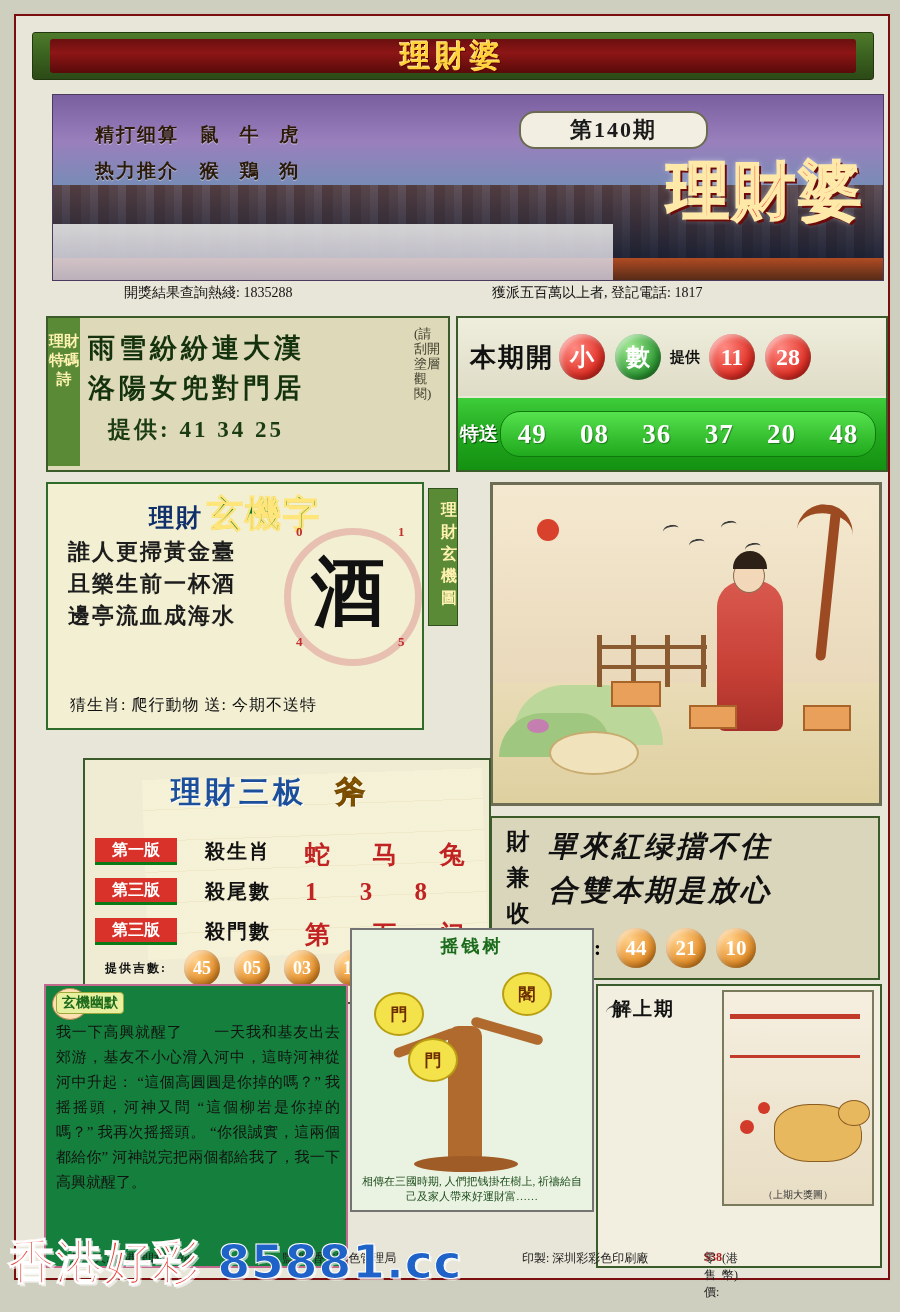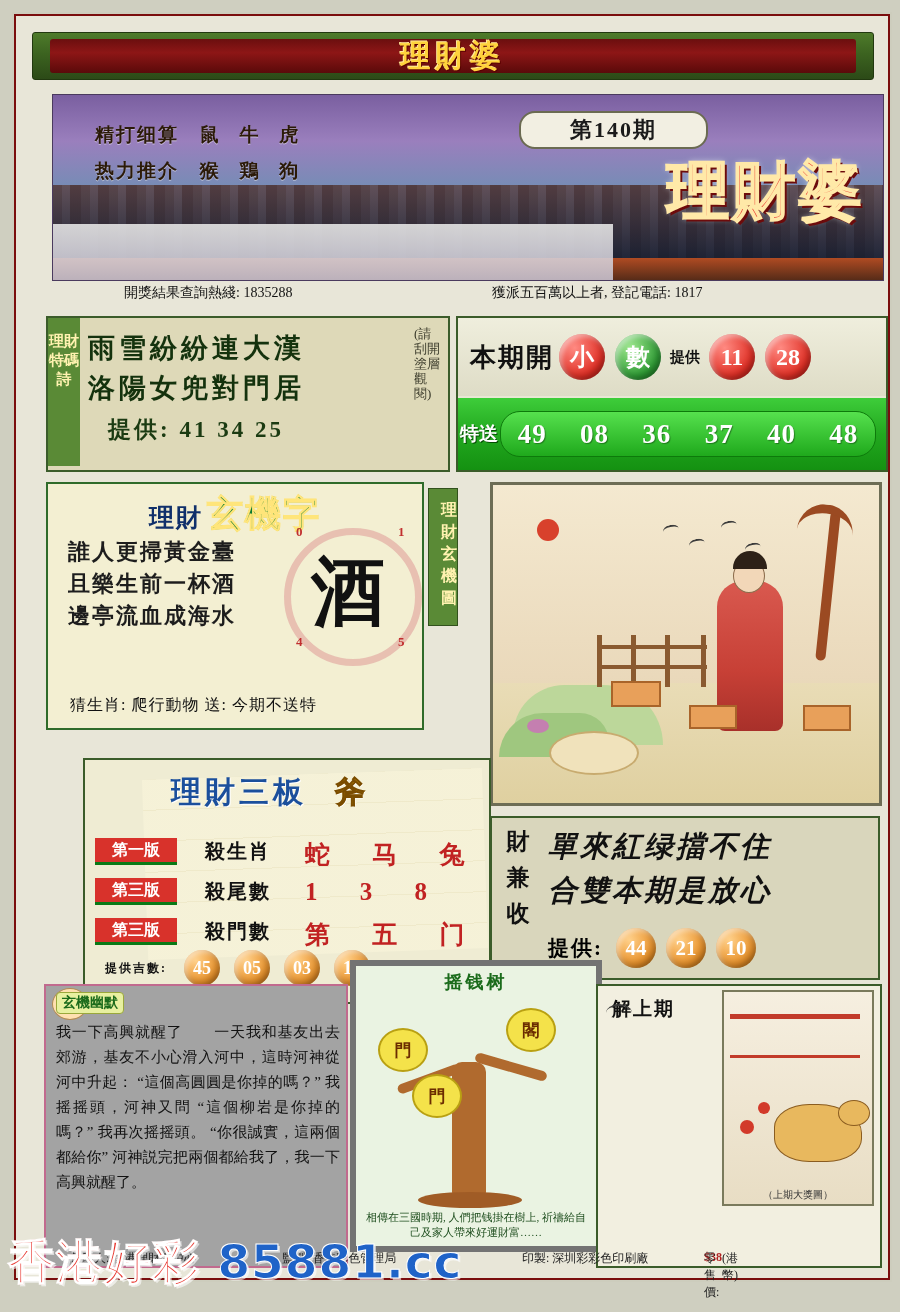--- a/index.html
+++ b/index.html
@@ -258,42 +258,42 @@
     font-style:italic;
   }
   .couplet .supply{
     position:absolute;left:56px;bottom:10px;display:flex;align-items:center;
   }
   .couplet .supply .lbl{font-size:21px;font-weight:bold;margin-right:8px;letter-spacing:2px;}
   .couplet .supply .ball{width:40px;height:40px;font-size:21px;}
   
   .humor{
     position:absolute;left:28px;top:968px;width:300px;height:280px;
-    background:#a3a3a3;border:2px solid #c16a8e;
+    background:#15803d;border:2px solid #c16a8e;
   }
   .humor-head{
     position:absolute;left:6px;top:4px;width:140px;height:26px;
     display:flex;align-items:center;
   }
   .humor-head .tag{
     background:#e8f0a0;border:1px solid #9aa83c;border-radius:4px;
     font-size:14px;font-weight:bold;color:#1b6b1b;padding:1px 5px;margin-left:4px;
   }
   .humor-face{
     position:absolute;left:6px;top:2px;width:34px;height:30px;border-radius:50%;
     background:#ffe0b0;border:1px solid #b08a55;
   }
   .humor-text{
     position:absolute;left:10px;top:34px;width:284px;
     font-size:15px;line-height:25px;color:#111;text-align:justify;
   }
   
   .treebox{
-    position:absolute;left:334px;top:944px;width:240px;height:280px;
-    background:#eaf3e2;border:6px solid #737373;overflow:hidden;
+    position:absolute;left:334px;top:912px;width:240px;height:280px;
+    background:#eaf3e2;border:2px solid #737373;overflow:hidden;
   }
   .treebox .t{position:absolute;left:0;top:4px;width:100%;text-align:center;font-size:18px;font-weight:bold;color:#1b6b1b;letter-spacing:3px;}
   .tree-trunk{
     position:absolute;left:96px;top:96px;width:34px;height:140px;background:#b06a2e;
     border-radius:10px;
   }
   .tree-trunk:after{content:"";position:absolute;left:-34px;bottom:-6px;width:104px;height:16px;background:#a05c26;border-radius:50%;}
   .branch{position:absolute;background:#b06a2e;height:10px;border-radius:6px;}
   .leafcoin{
     position:absolute;width:46px;height:40px;border-radius:50%;
@@ -396,21 +396,21 @@
         <span class="ball red">11</span>
         <span class="ball red">28</span>
       </div>
       <div class="res-bottom">
         <div class="special-tag">特送</div>
         <div class="nums-bar">
           <span>49</span>
           <span>08</span>
           <span>36</span>
           <span>37</span>
-          <span>40</span>
+          <span>20</span>
           <span>48</span>
         </div>
       </div>
     </div>
 
     <div class="xjz">
       <div class="xjz-head">
         <span>理財</span><span class="hl">玄機字</span>
       </div>
       <div class="ring"></div>

